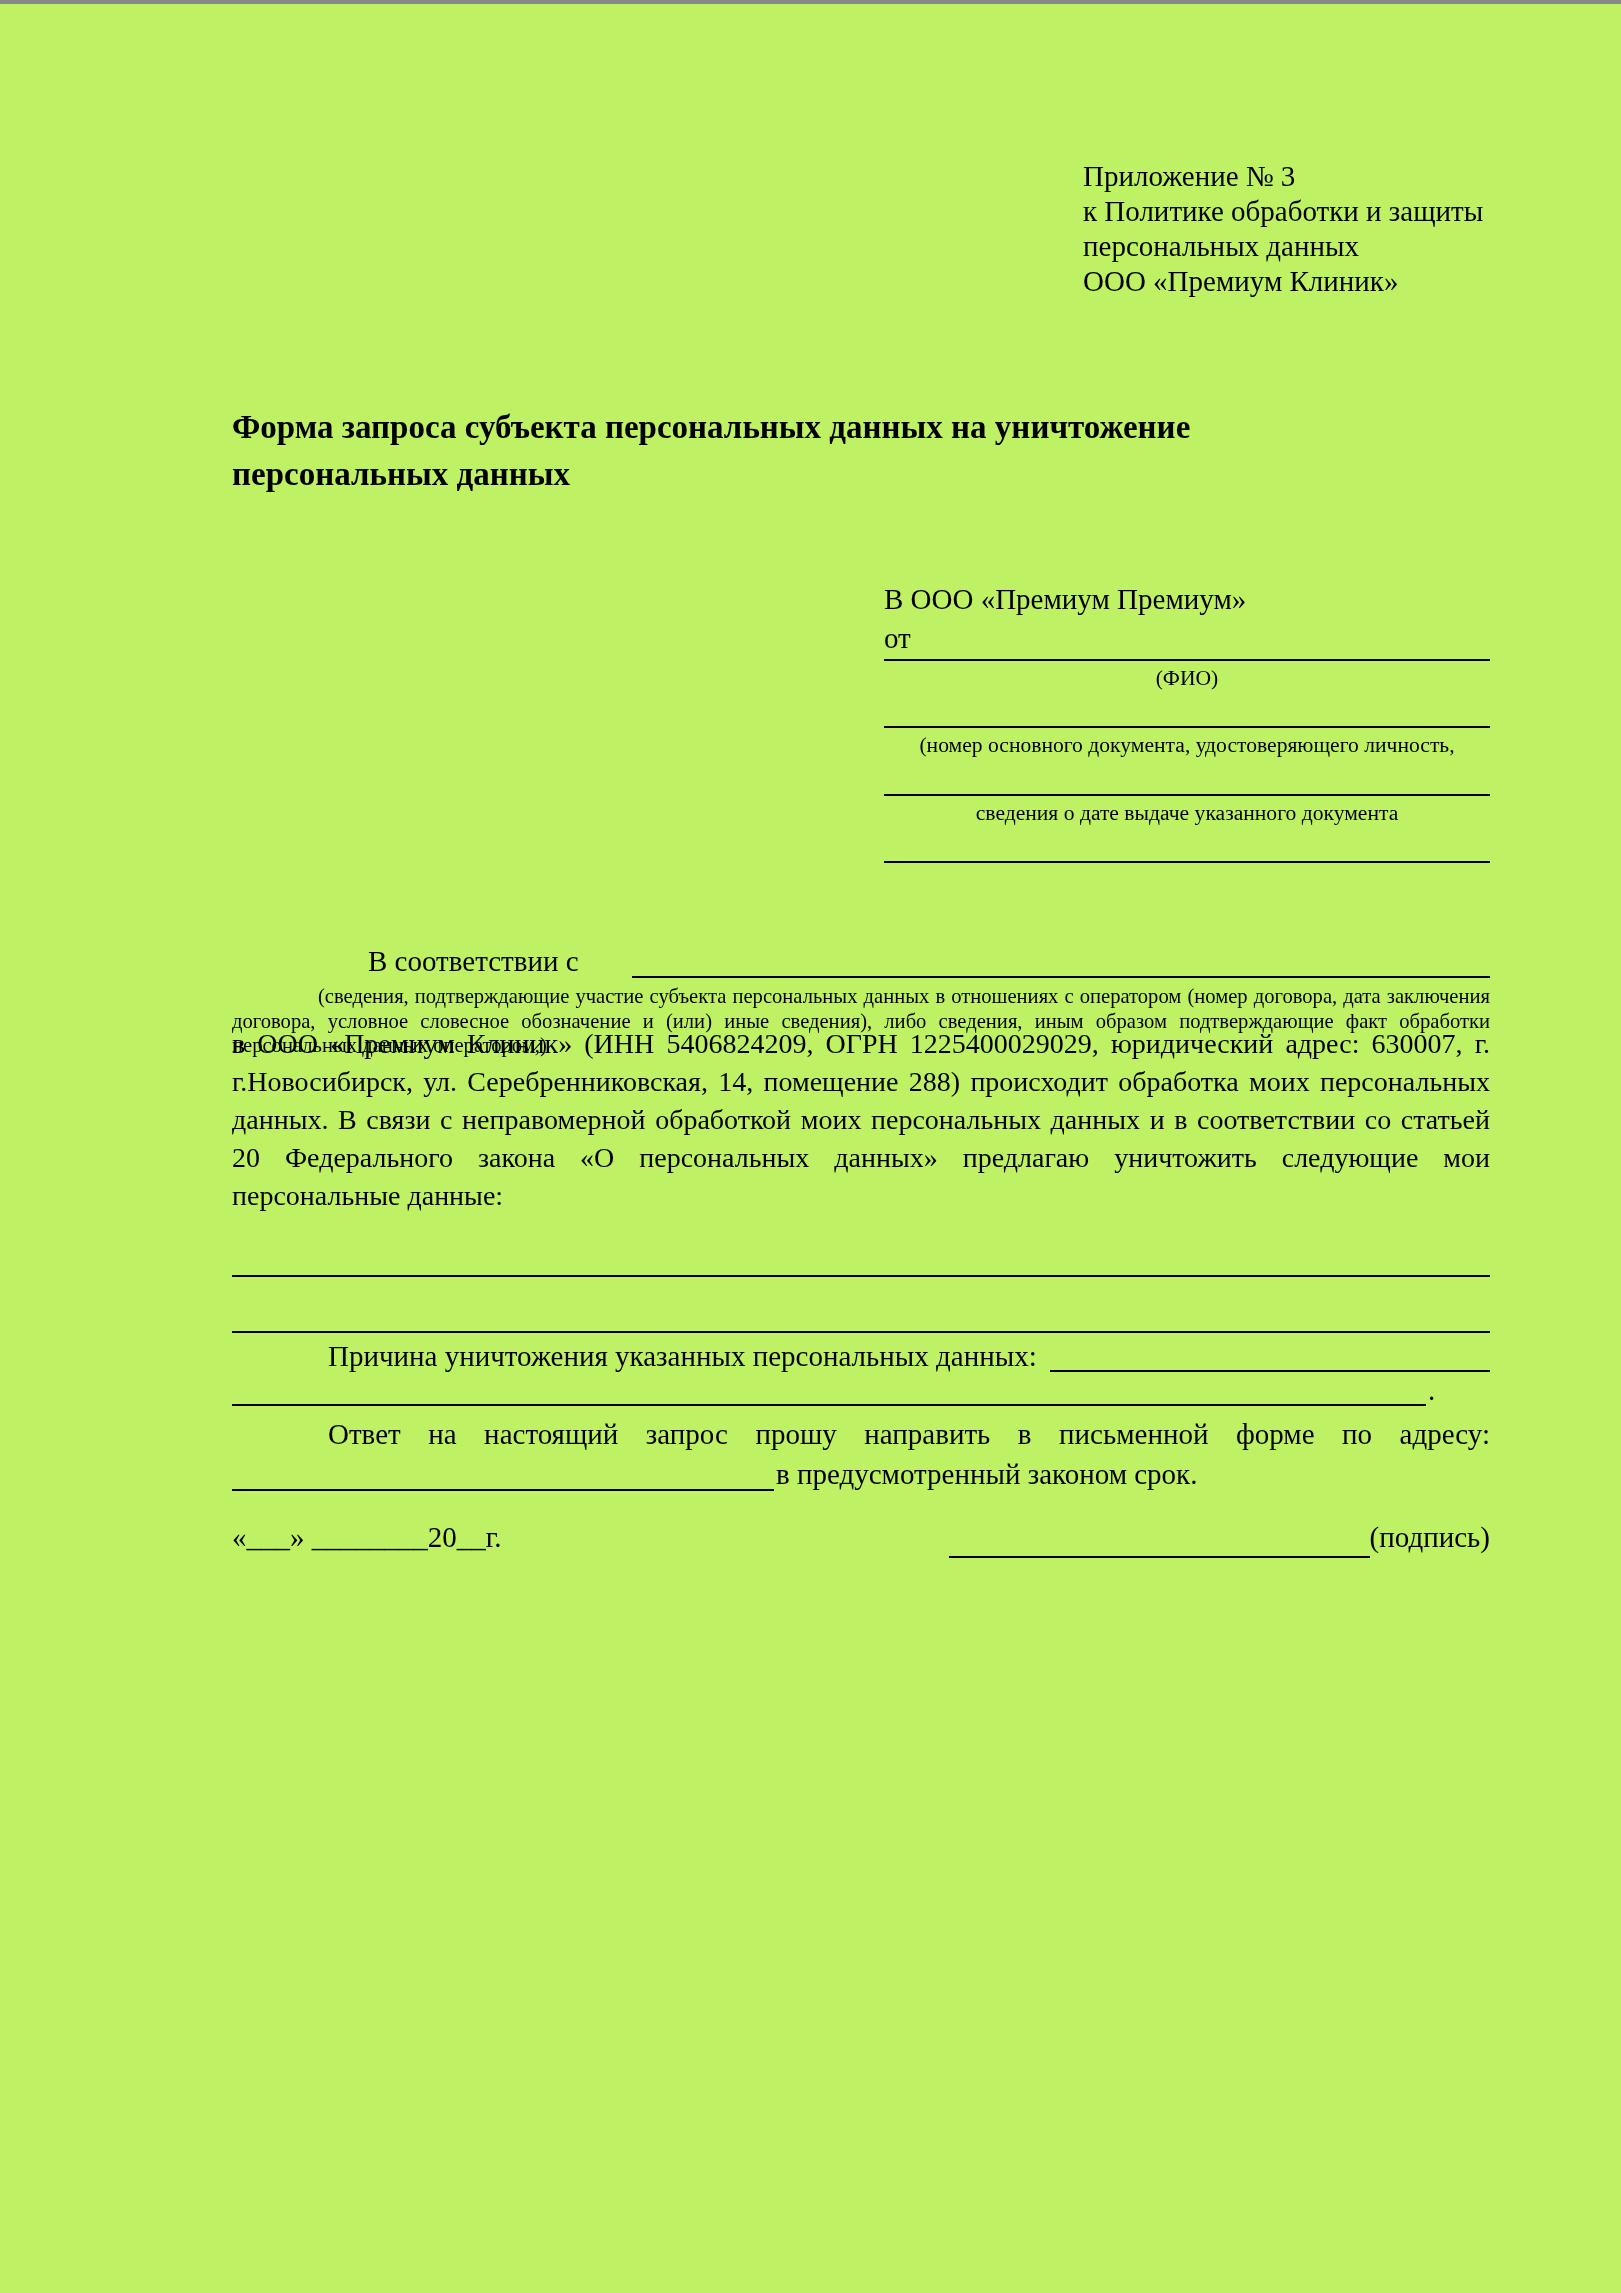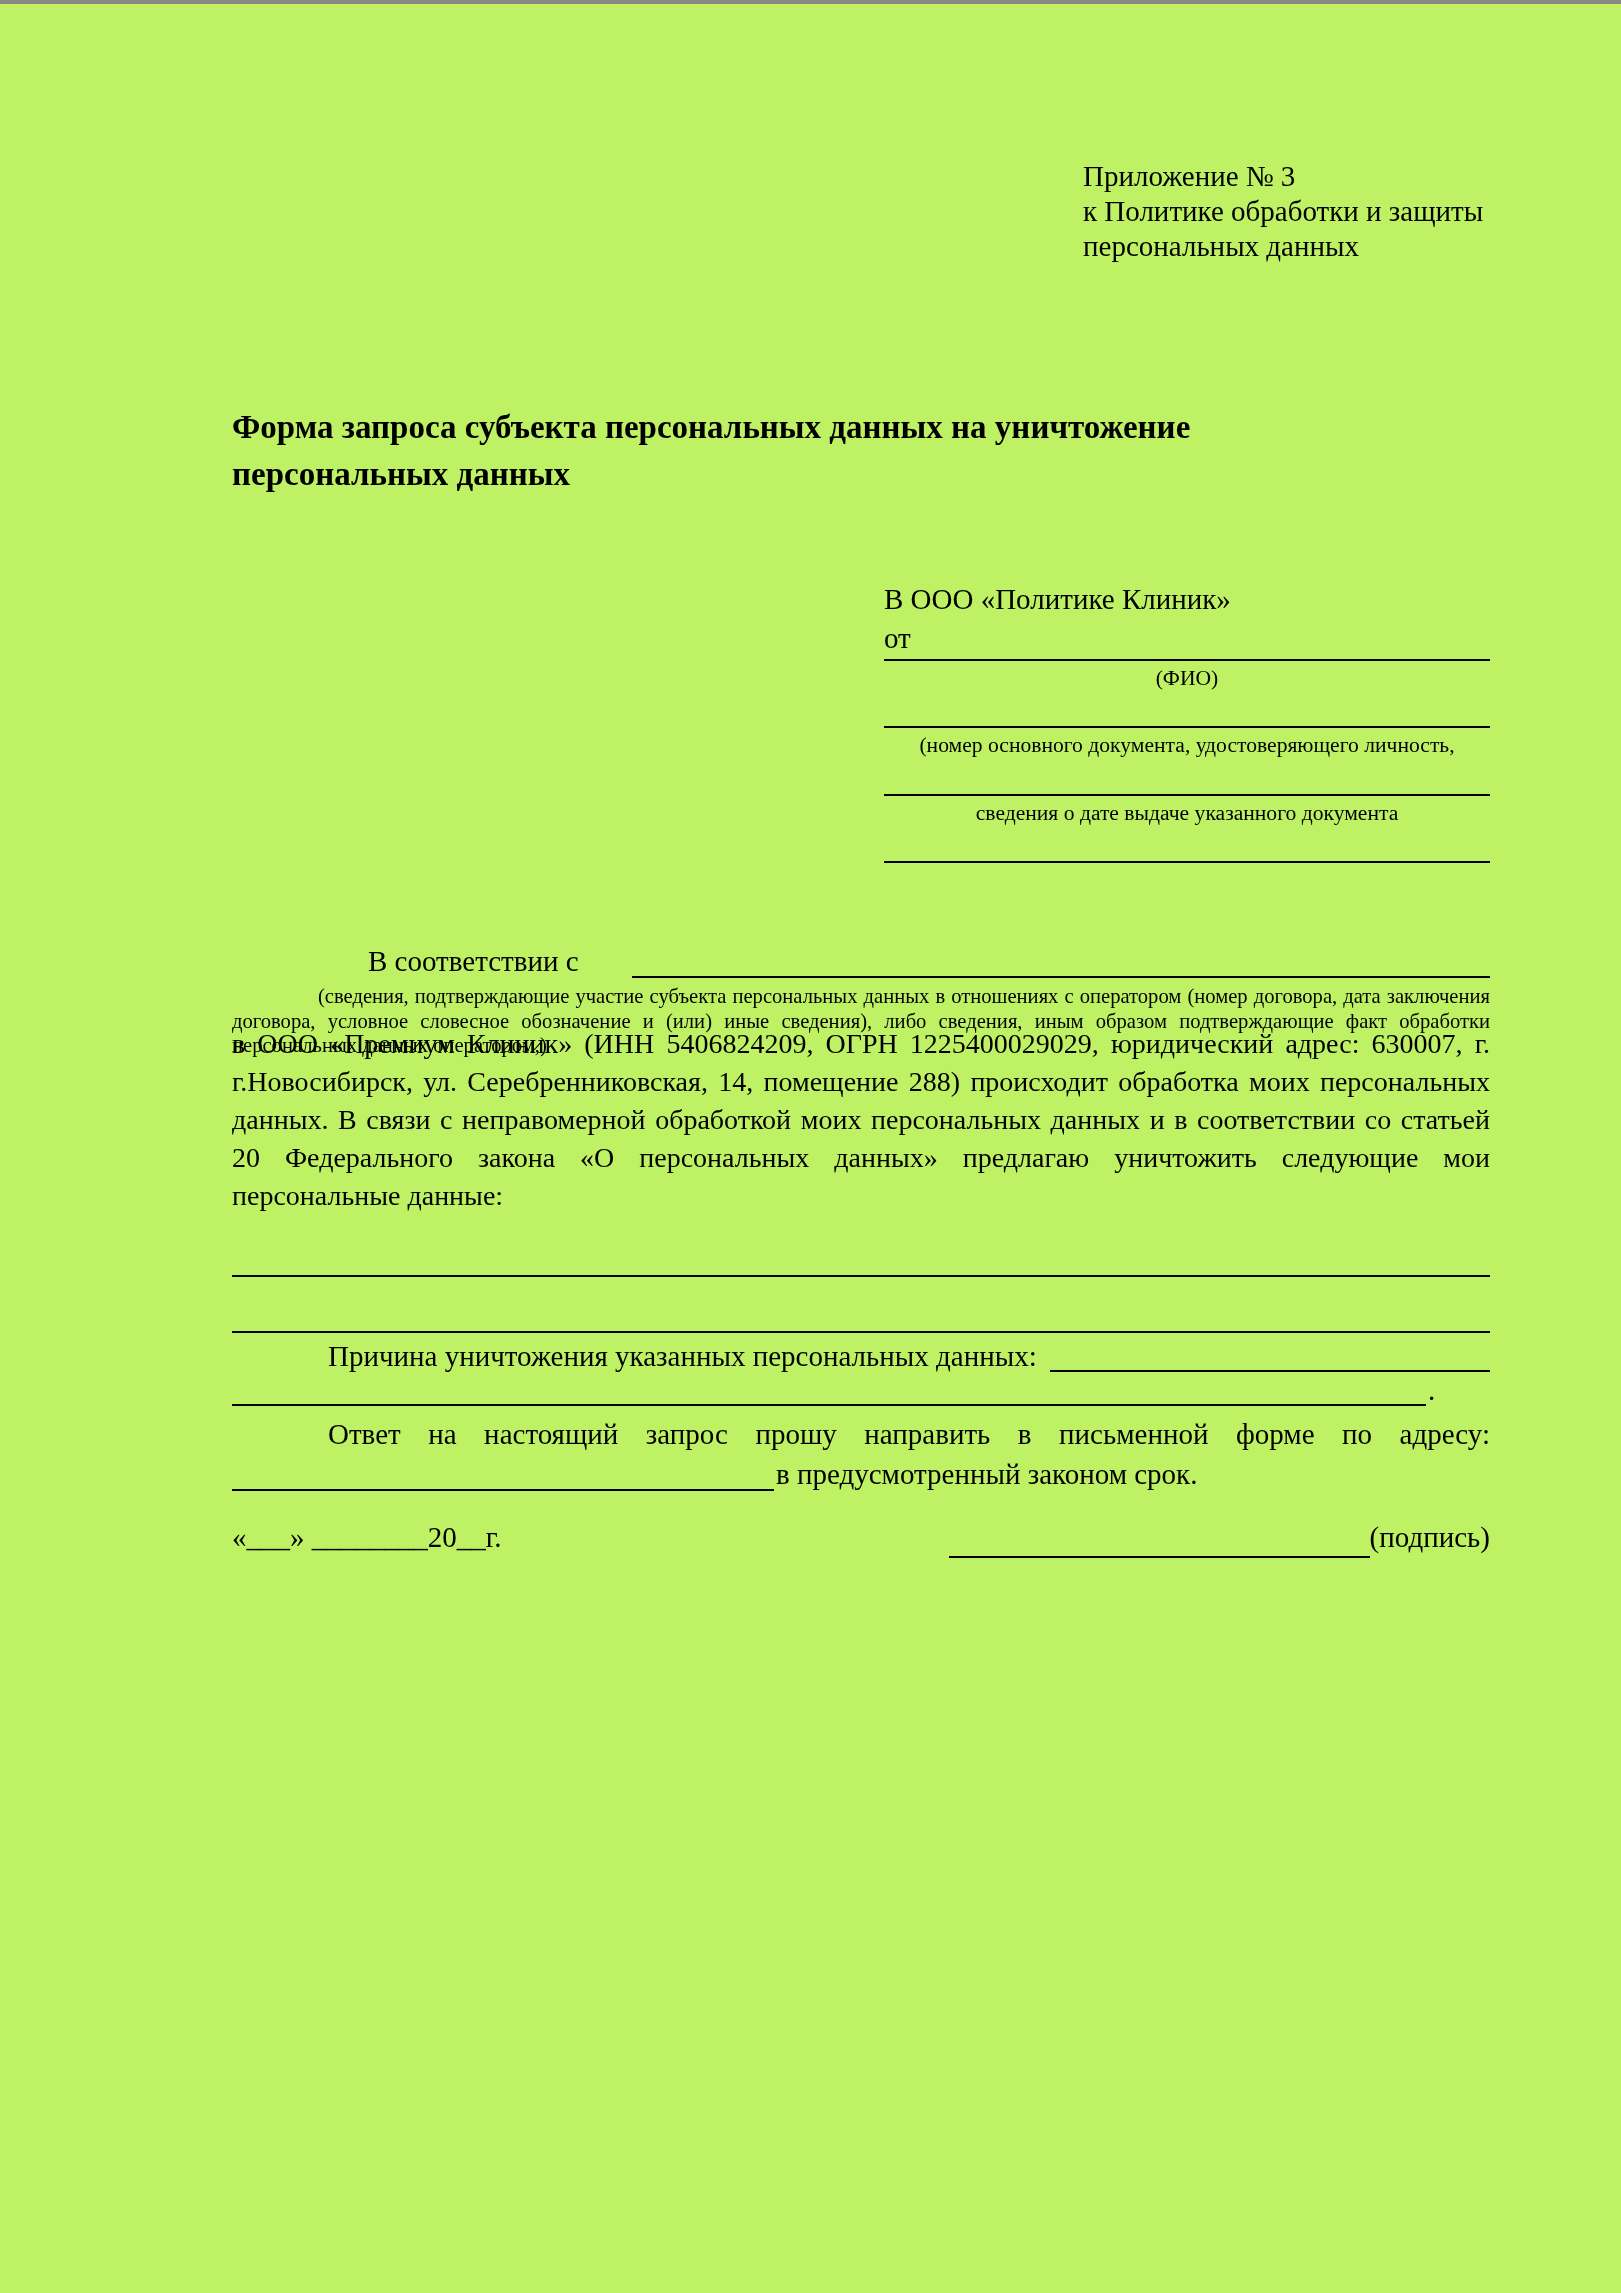--- a/index.html
+++ b/index.html
@@ -114,29 +114,30 @@
 </style>
 </head>
 <body>
 
 <div class="page">
 
   <div class="header-block">
     <div>Приложение № 3</div>
     <div>к Политике обработки и защиты</div>
     <div>персональных данных</div>
+    <div>ООО «Премиум Клиник»</div>
   </div>
 
   <div class="title-block">
     <div>Форма запроса субъекта персональных данных на уничтожение</div>
     <div>персональных данных</div>
   </div>
 
   <div class="addressee">
-    <div>В ООО «Политике Клиник»</div>
+    <div>В ООО «Премиум Премиум»</div>
     <div class="addr-from">
       <span>от</span>
     </div>
     <div class="addr-caption">(ФИО)</div>
 
     <div class="addr-rule"></div>
     <div class="addr-caption">(номер основного документа, удостоверяющего личность,</div>
 
     <div class="addr-rule"></div>
     <div class="addr-caption">сведения о дате выдаче указанного документа</div>

